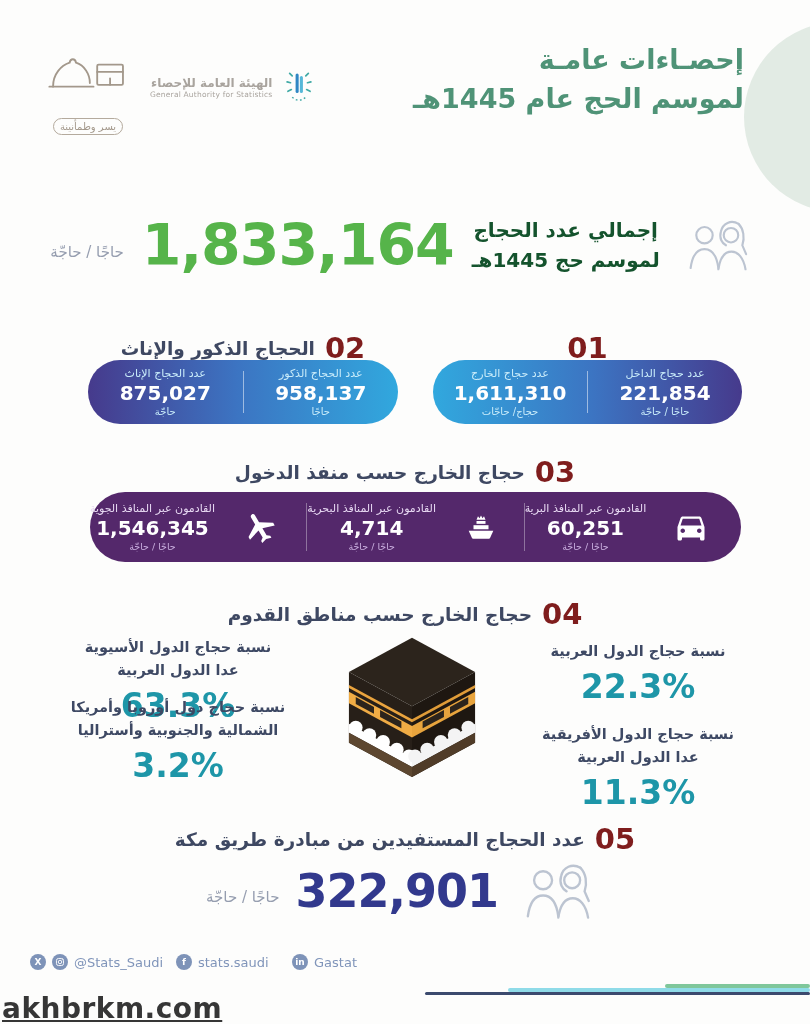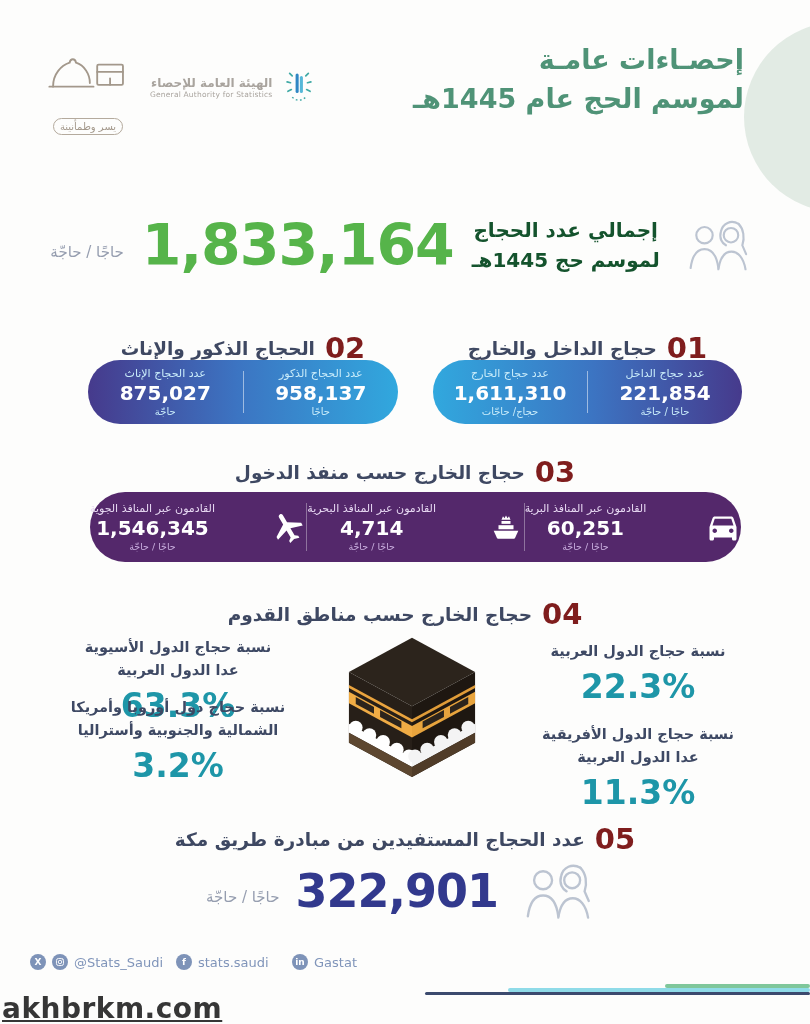--- a/index.html
+++ b/index.html
@@ -38,21 +38,21 @@
   .card-s1{left:433px;top:360px;width:309px;background:linear-gradient(90deg,#31a8de 0%,#3c74c2 52%,#463a8c 100%);}
   .card-s2{left:88px;top:360px;width:310px;background:linear-gradient(90deg,#463a8c 0%,#3c74c2 48%,#31a8de 100%);}
   .half{flex:1;text-align:center;display:flex;flex-direction:column;gap:1px;}
   .half .lbl{font-size:11px;color:#c9ecfa;}
   .half .val{font-size:20px;font-weight:bold;}
   .half .unit{font-size:10px;color:#c9ecfa;}
   .vdiv{width:1px;height:42px;background:rgba(255,255,255,.5);}
 
   
   .pill{left:90px;top:492px;width:651px;height:70px;border-radius:35px;background:#54286b;display:flex;direction:rtl;align-items:center;}
-  .seg{flex:1;display:flex;direction:rtl;align-items:center;justify-content:space-between;gap:27px;}
+  .seg{flex:1;display:flex;direction:rtl;align-items:center;justify-content:flex-end;gap:27px;}
   .seg .txt{text-align:center;display:flex;flex-direction:column;gap:1px;}
   .seg .lbl{font-size:11px;color:#e7d8f2;}
   .seg .val{font-size:20px;font-weight:bold;color:#fff;}
   .seg .unit{font-size:9.5px;color:#c9aede;}
   .pdiv{width:1px;height:48px;background:rgba(255,255,255,.35);}
 
   
   .stat4{width:252px;text-align:center;}
   .stat4 .l{font-size:14.5px;font-weight:600;color:#3e4964;line-height:1.6;}
   .stat4 .v{font-size:33px;font-weight:bold;color:#1e96a8;margin-top:4px;}
@@ -185,21 +185,20 @@
     <div class="total-label" dir="rtl">
       <div>إجمالي عدد الحجاج</div>
       <div>لموسم حج 1445هـ</div>
     </div>
     <div class="total-value num">1,833,164</div>
     <div class="total-unit" dir="rtl">حاجًا / حاجّة</div>
   </div>
 
   <div class="abs sec-head" style="left:433px;top:331px;width:309px;">
     <span class="sec-num">01</span>
-    <span class="sec-title">حجاج الداخل والخارج</span>
   </div>
   <div class="abs sec-head" style="left:88px;top:331px;width:310px;">
     <span class="sec-num">02</span>
     <span class="sec-title">الحجاج الذكور والإناث</span>
   </div>
 
   <div class="abs card card-s1">
     <div class="half">
       <div class="lbl">عدد حجاج الداخل</div>
       <div class="val num">221,854</div>

